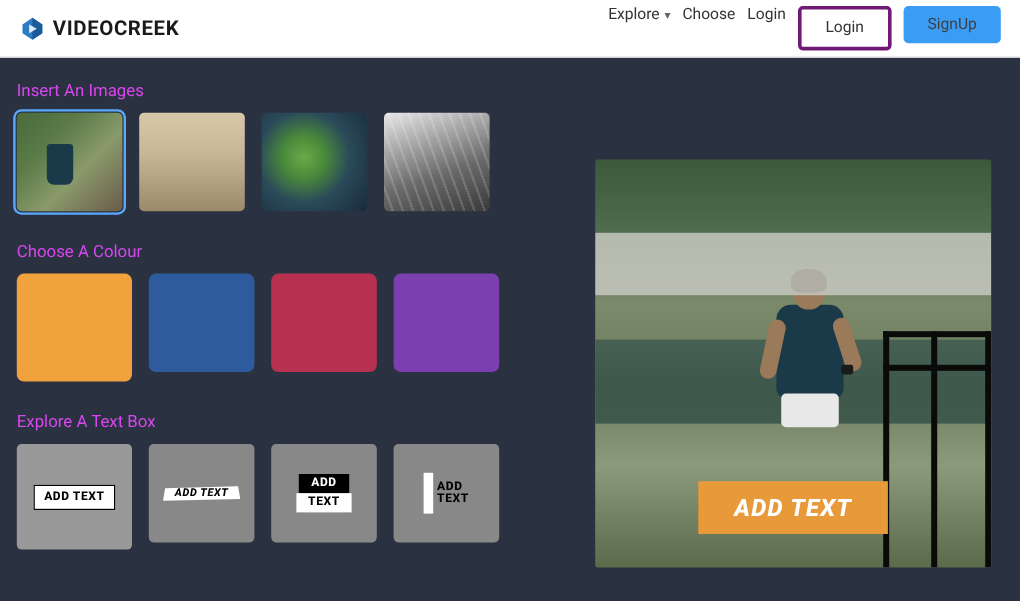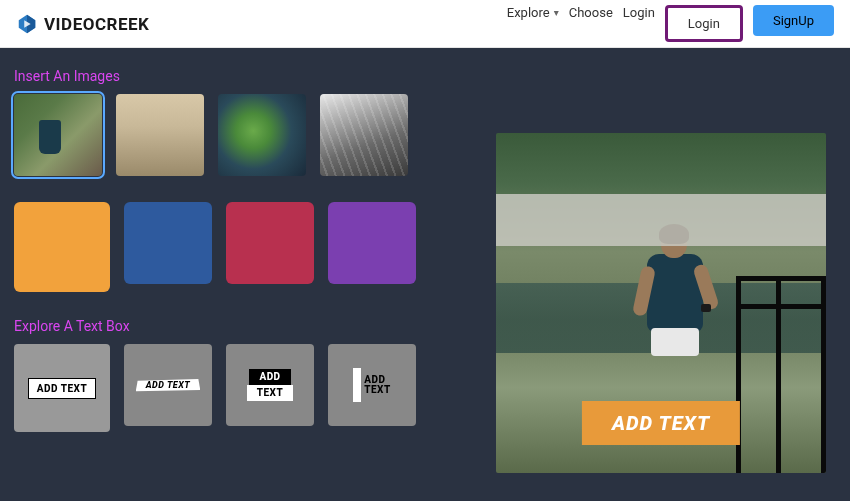--- a/index.html
+++ b/index.html
@@ -5,21 +5,21 @@
 *{margin:0;padding:0;box-sizing:border-box;font-family:-apple-system,BlinkMacSystemFont,"Segoe UI",Roboto,sans-serif}
 body{width:850px;height:501px;background:#2a3241;overflow:hidden}
 .header{height:48px;background:#fff;display:flex;align-items:center;padding:0 16px;border-bottom:1px solid #e5e5e5}
 .logo{display:flex;align-items:center;gap:6px;font-weight:700;font-size:17px;color:#1a1a1a;letter-spacing:.5px}
 .logo-icon{width:22px;height:22px}
 .nav{margin-left:auto;display:flex;align-items:flex-start;gap:10px}
 .nav-link{font-size:13px;color:#333;text-decoration:none;cursor:pointer;display:flex;align-items:center;gap:4px}
 .chevron{font-size:10px;color:#666}
 .btn{padding:8px 20px;border-radius:4px;font-size:13px;cursor:pointer;border:none}
 .btn-login{background:#fff;border:3px solid #701a75;color:#333}
-.btn-signup{background:#3b9cf5;color:#000000}
+.btn-signup{background:#3b9cf5;color:#404040}
 .main{display:flex;height:calc(100% - 48px)}
 .left-panel{flex:0 0 440px;padding:20px 14px 10px}
 .section-title{color:#d946ef;font-size:14px;font-weight:400;margin-bottom:10px}
 .thumb-row{display:flex;gap:14px;margin-bottom:26px}
 .thumb{width:88px;height:82px;border-radius:4px;cursor:pointer;position:relative;overflow:hidden}
 .thumb.selected{outline:2px solid #5aa9ff;outline-offset:1px}
 .color-swatch{width:88px;height:82px;border-radius:6px;cursor:pointer}
 .color-swatch.selected{width:96px;height:90px}
 .img1{background:linear-gradient(135deg,#4a6b3a 0%,#5a7a48 30%,#8a9a6a 60%,#6a5a4a 100%)}
 .img1::after{content:"";position:absolute;left:28%;top:32%;width:22px;height:34px;background:#1a3a4a;border-radius:3px 3px 6px 6px}
@@ -84,20 +84,21 @@
   <div class="left-panel">
 
     <div class="section-title">Insert An Images</div>
     <div class="thumb-row">
       <div class="thumb img1 selected"></div>
       <div class="thumb img2"></div>
       <div class="thumb img3"></div>
       <div class="thumb img4"></div>
     </div>
 
+    <div class="section-title">Choose A Colour</div>
     <div class="thumb-row">
       <div class="color-swatch selected" style="background:#f2a23c"></div>
       <div class="color-swatch" style="background:#2e5a9e"></div>
       <div class="color-swatch" style="background:#b8304f"></div>
       <div class="color-swatch" style="background:#7b3fb0"></div>
     </div>
 
     <div class="section-title">Explore A Text Box</div>
     <div class="textbox-row">
       <div class="textbox-thumb selected">

